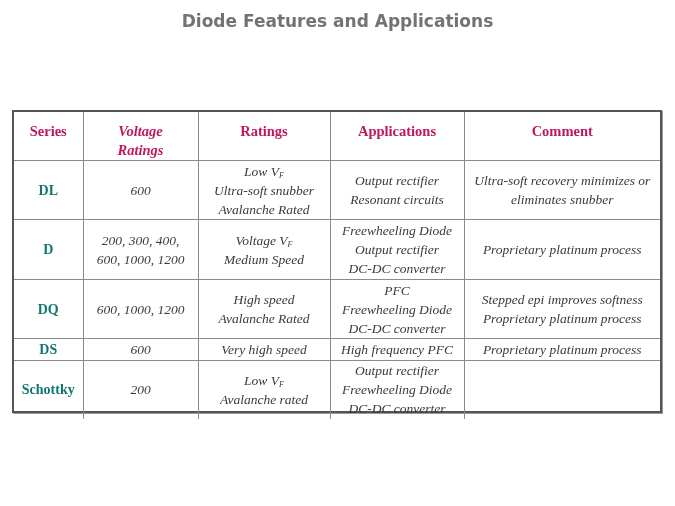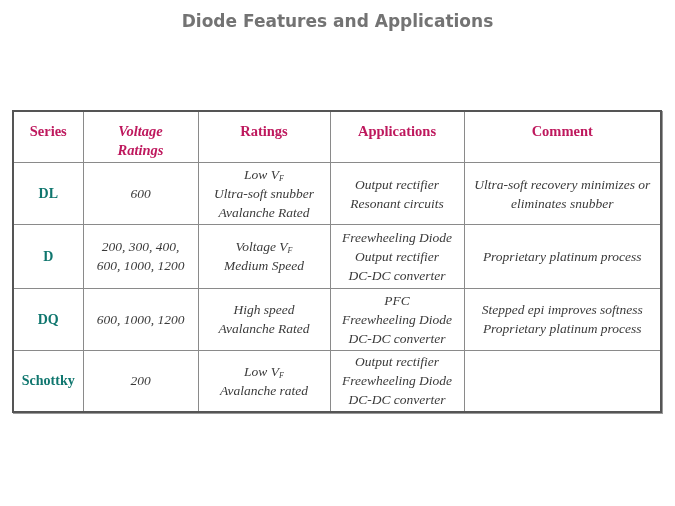--- a/index.html
+++ b/index.html
@@ -168,20 +168,35 @@
         <span class="line">PFC</span>
         <span class="line">Freewheeling Diode</span>
         <span class="line">DC-DC converter</span>
       </td>
       <td>
         <span class="line">Stepped epi improves softness</span>
         <span class="line">Proprietary platinum process</span>
       </td>
     </tr>
 
+    <tr class="r-ds">
+      <td class="series-cell">DS</td>
+      <td>
+        <span class="line">600</span>
+      </td>
+      <td>
+        <span class="line">Very high speed</span>
+      </td>
+      <td>
+        <span class="line">High frequency PFC</span>
+      </td>
+      <td>
+        <span class="line">Proprietary platinum process</span>
+      </td>
+    </tr>
 
     <tr class="r-sch">
       <td class="series-cell">Schottky</td>
       <td>
         <span class="line">200</span>
       </td>
       <td>
         <span class="line"><span>Low </span><span>V</span><sub class="vf-sub">F</sub></span>
         <span class="line">Avalanche rated</span>
       </td>

